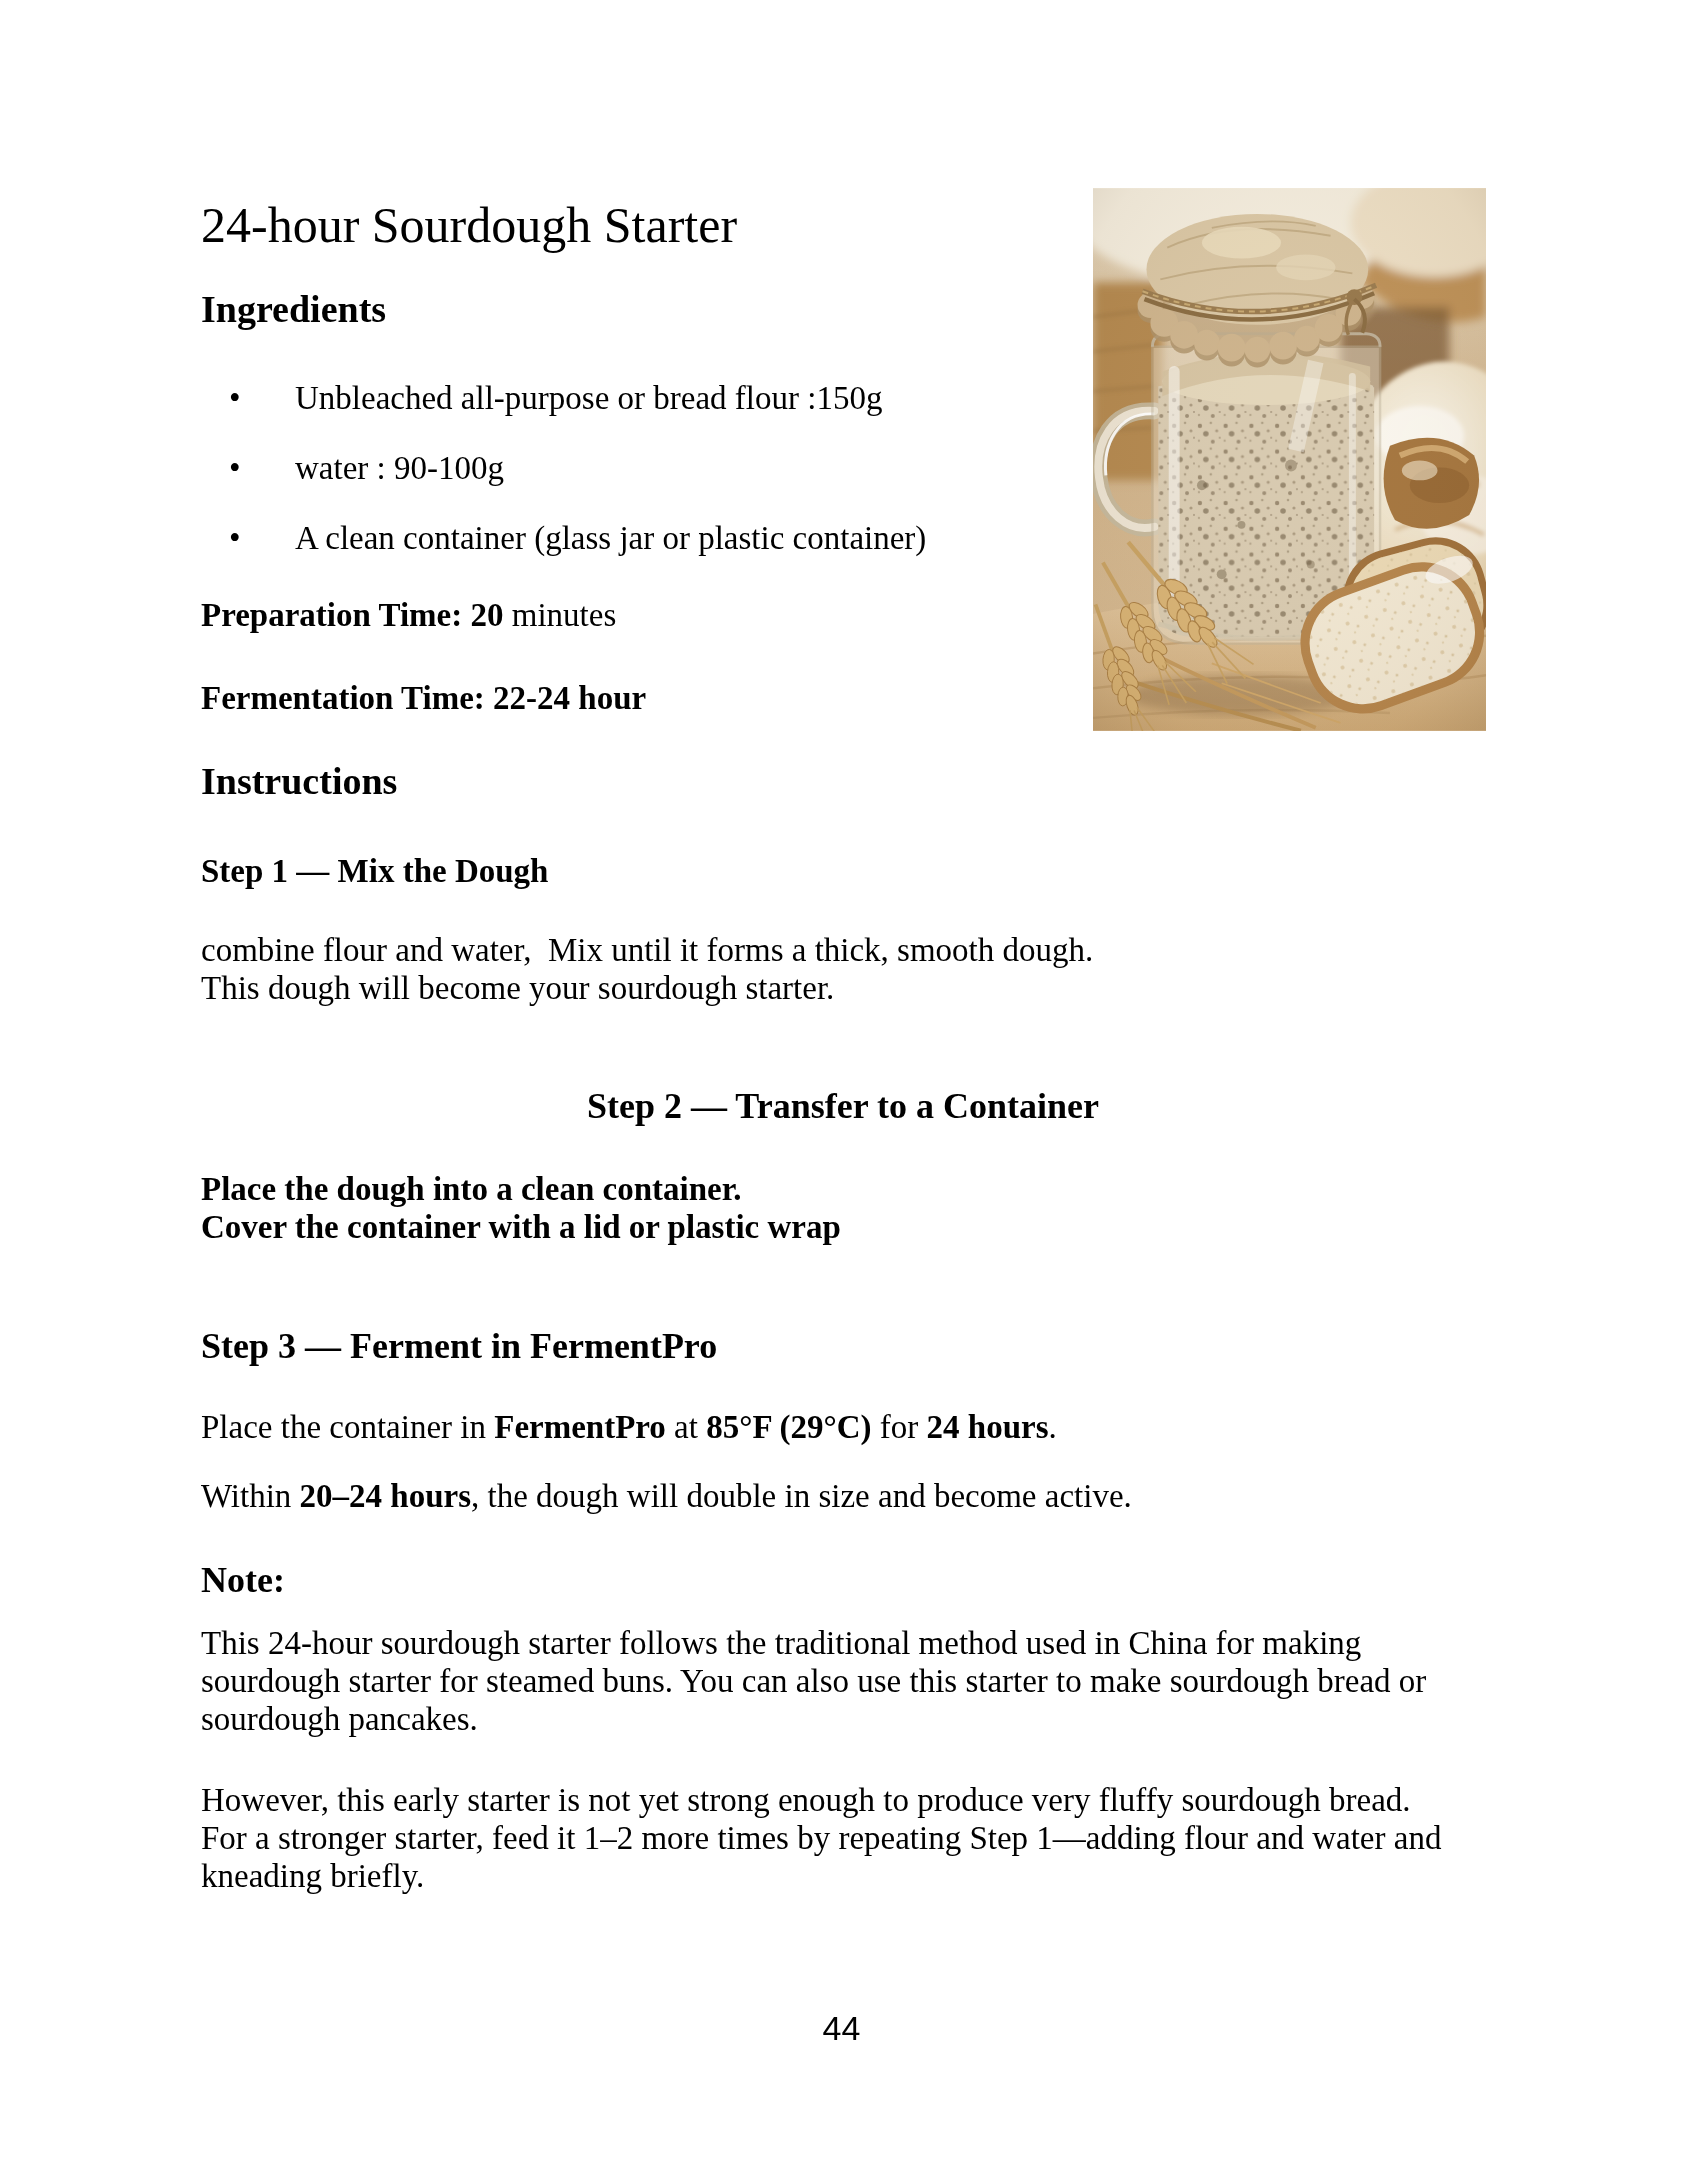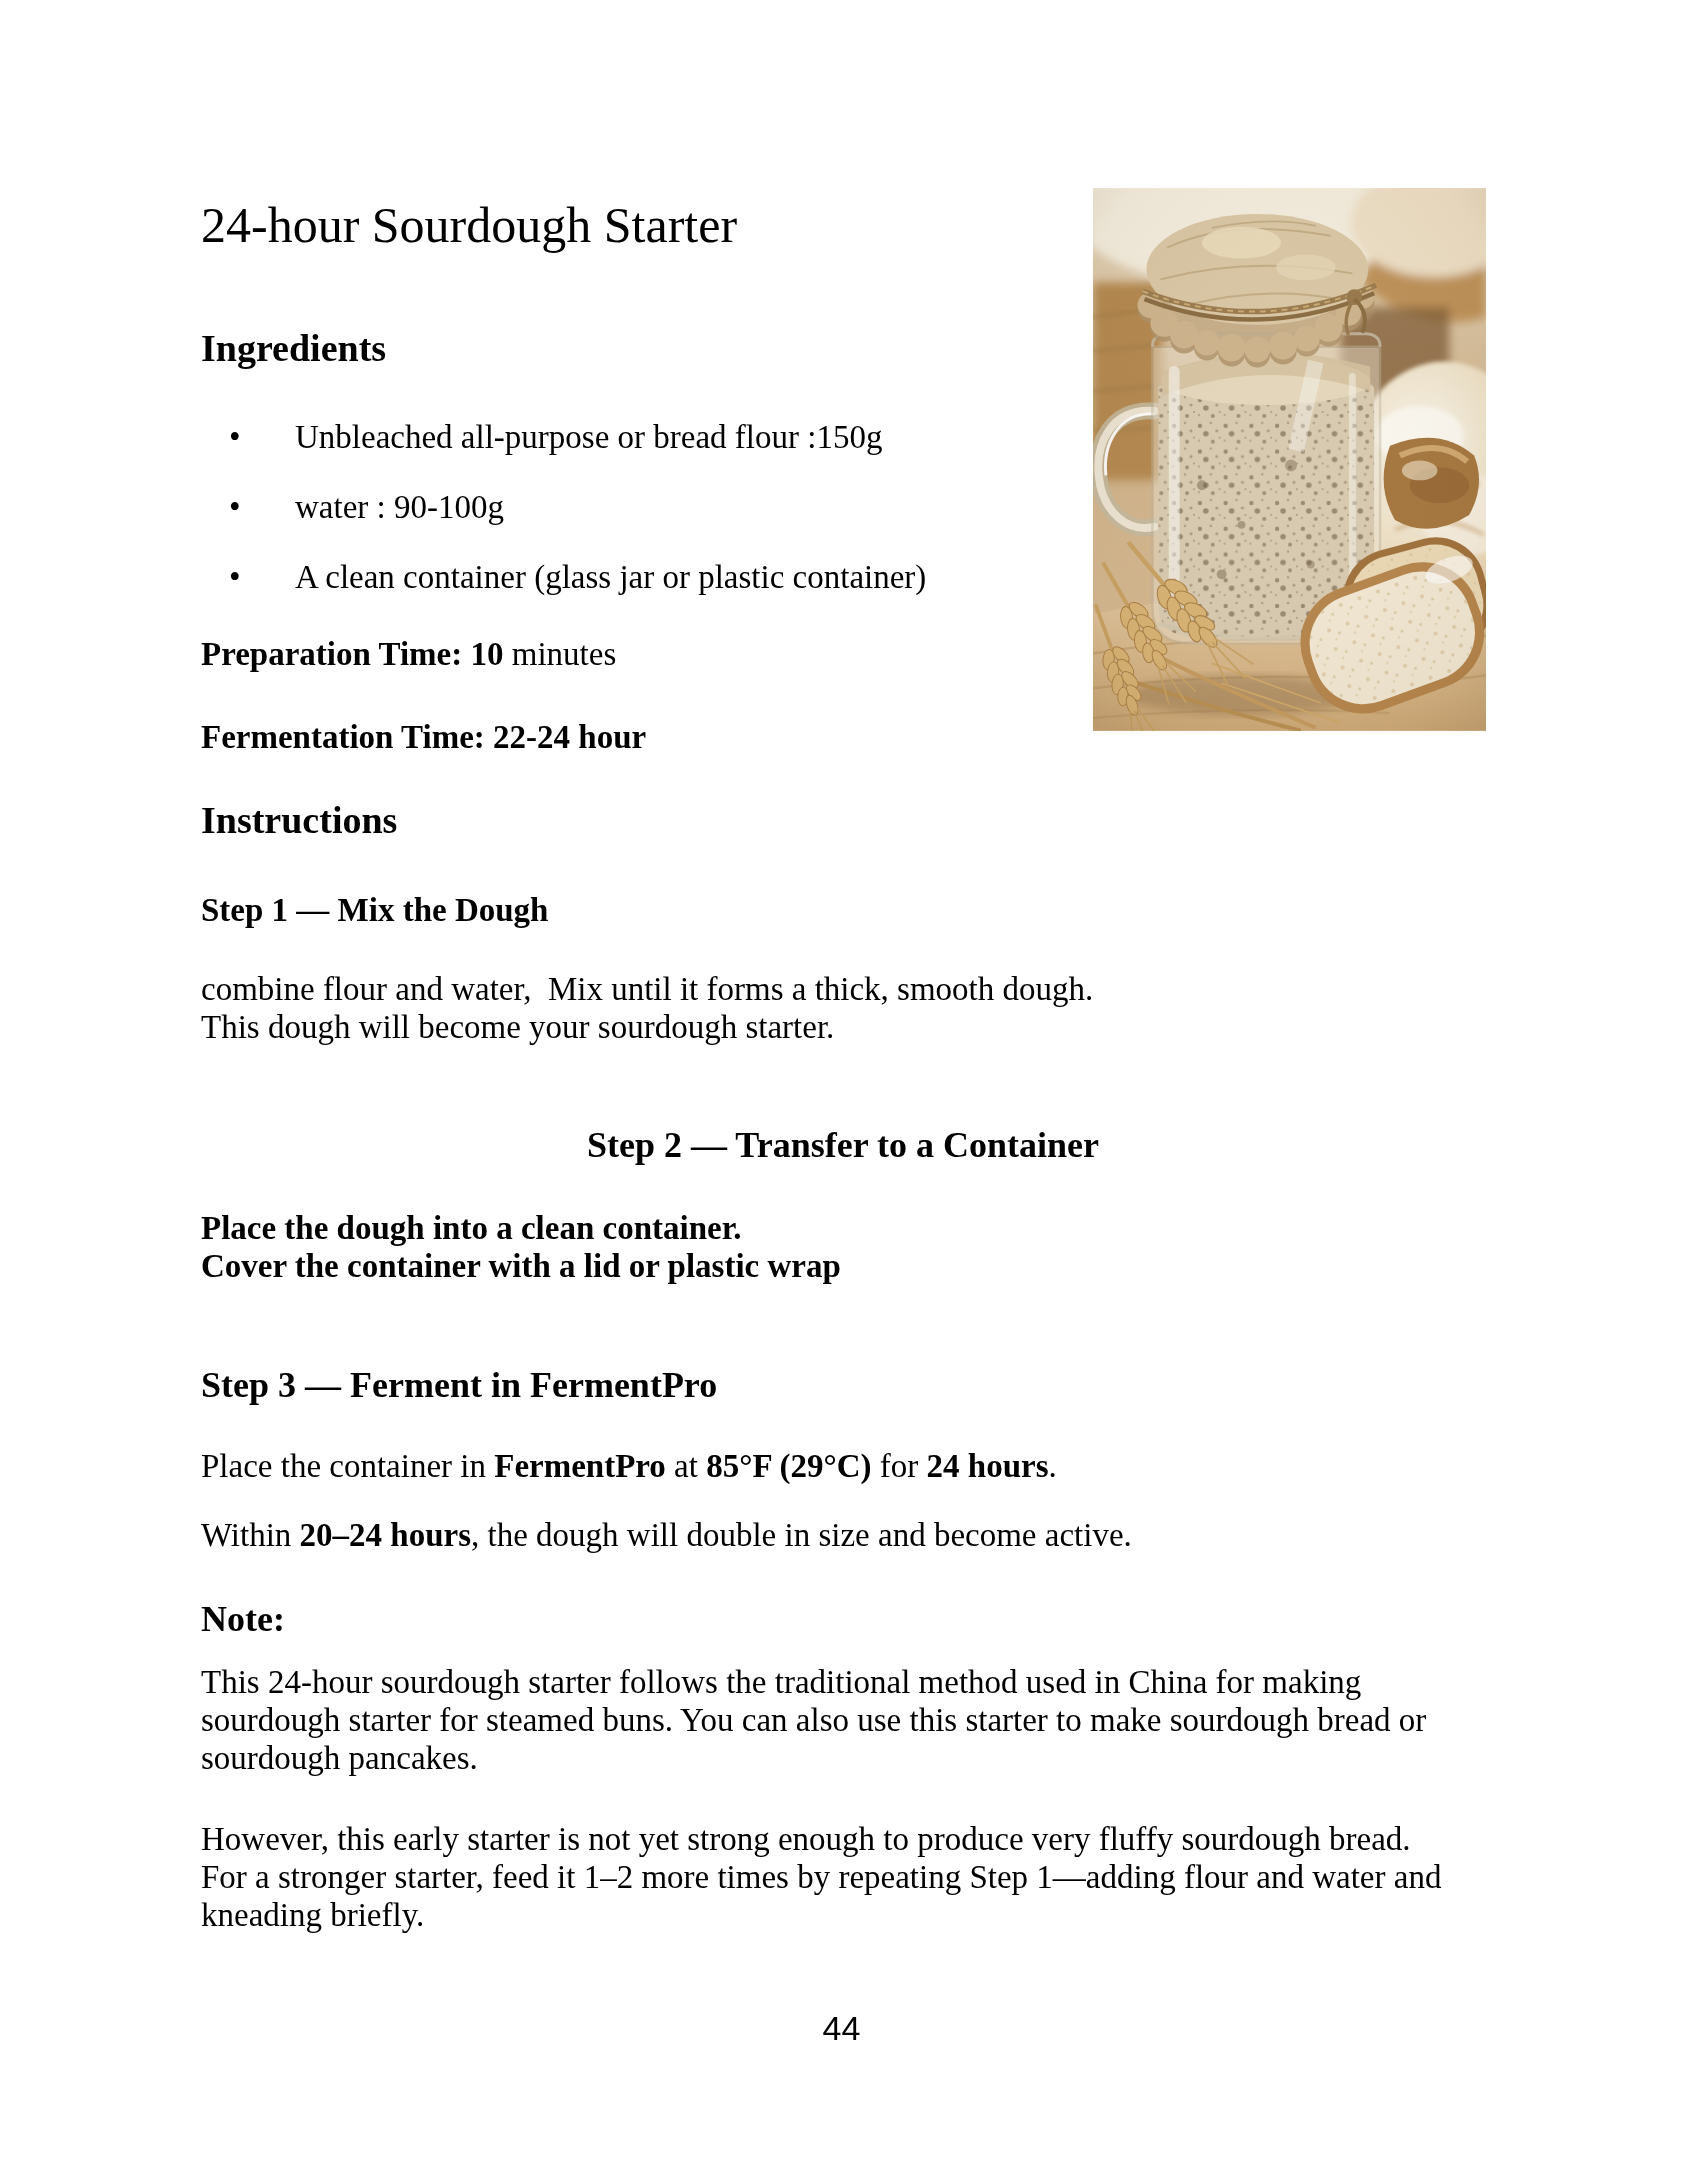--- a/index.html
+++ b/index.html
@@ -5,21 +5,21 @@
   * { box-sizing: border-box; }
   html, body { margin: 0; padding: 0; background: #ffffff; }
   .page {
     position: relative; width: 1683px; height: 2178px;
     background: #ffffff; overflow: hidden; color: #000;
     font-family: "Liberation Serif", "DejaVu Serif", serif;
   }
   .content { position: absolute; left: 201px; top: 0; width: 1284px; }
   h1.title { font-size: 50px; line-height: 57px; font-weight: 400; margin: 197px 0 0 0; }
   h2 { font-size: 38px; line-height: 44px; font-weight: 700; margin: 0; }
-  .h2-ingredients { margin-top: 72px; }
+  .h2-ingredients { margin-top: 33px; }
   ul.ingredients { list-style: none; margin: 48px 0 0 0; padding: 0; }
   ul.ingredients li { position: relative; font-size: 33px; line-height: 38px; padding-left: 94px; margin-top: 32px; }
   ul.ingredients li:first-child { margin-top: 0; }
   .bullet { position: absolute; left: 28px; top: 0; }
   p { margin: 0; }
   .time { font-size: 33px; line-height: 38px; }
   .time-prep { margin-top: 39px; }
   .time-ferment { margin-top: 45px; }
   .h2-instructions { margin-top: 42px; }
   h4.step1 { font-size: 33px; line-height: 38px; font-weight: 700; margin: 49px 0 0 0; }
@@ -61,21 +61,21 @@
       <li>
         <span class="bullet">•</span>
         <span>water : 90-100g</span>
       </li>
       <li>
         <span class="bullet">•</span>
         <span>A clean container (glass jar or plastic container)</span>
       </li>
     </ul>
 
-    <p class="time time-prep rich"><b>Preparation Time: 10</b><span> minutes</span></p>
+    <p class="time time-prep rich"><b>Preparation Time: 20</b><span> minutes</span></p>
     <p class="time time-ferment rich"><b>Fermentation Time: 22-24 hour</b></p>
 
     <h2 class="h2-instructions">Instructions</h2>
 
     <h4 class="step1">Step 1 — Mix the Dough</h4>
     <p class="body pre step1-body">combine flour and water,  Mix until it forms a thick, smooth dough.
 This dough will become your sourdough starter.</p>
 
     <h3 class="h3-step2">Step 2 — Transfer to a Container</h3>
     <p class="body pre step2-body">Place the dough into a clean container.

